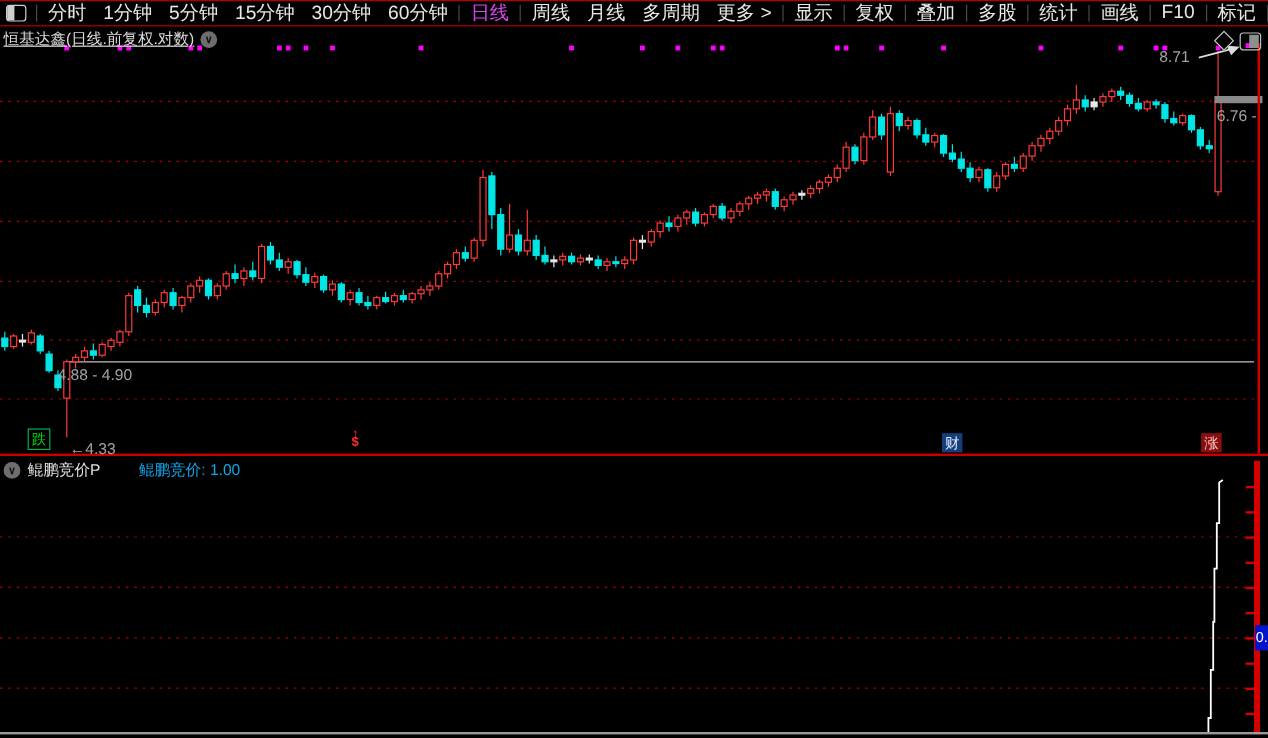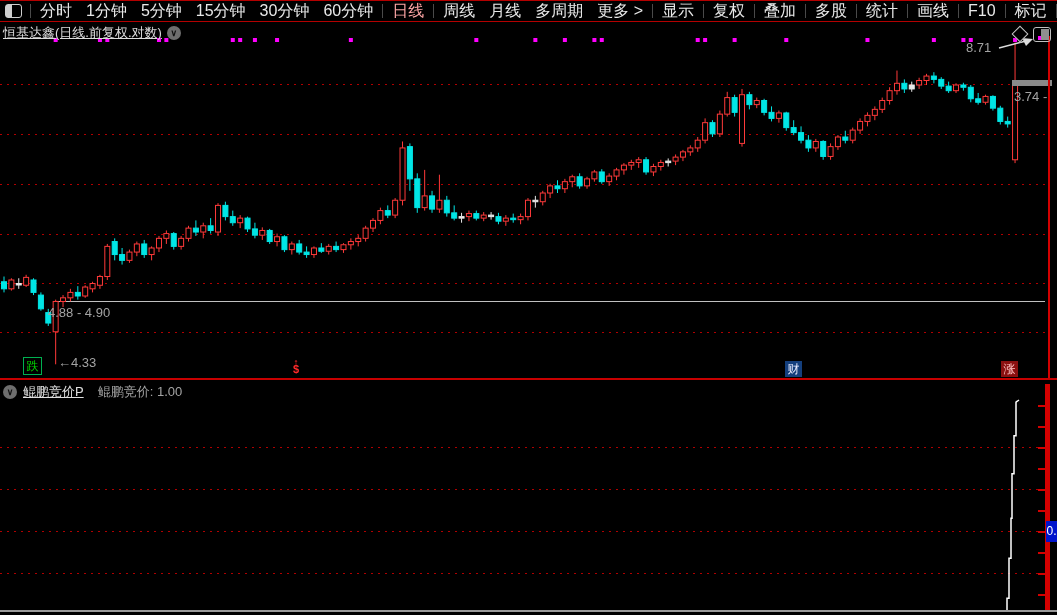--- a/index.html
+++ b/index.html
@@ -4,42 +4,42 @@
 <style>
   html,body{margin:0;padding:0;background:#111;}
   .screen{position:relative;width:1057px;height:615px;background:#000;overflow:hidden;
           font-family:"Liberation Sans",sans-serif;}
   
   .toolbar{position:absolute;left:0;top:0;width:1057px;height:22px;box-sizing:border-box;
            background:#000;border-top:1px solid #b40000;border-bottom:1px solid #b40000;
            display:flex;justify-content:space-between;align-items:center;z-index:6;}
   .tb-group{display:flex;align-items:center;height:100%;}
   .tb-item{color:#e8e8e8;font-size:16px;padding:0 7px;white-space:nowrap;cursor:default;}
-  .tb-item.active{color:#fca5a5;}
+  .tb-item.active{color:#d946ef;}
   .tb-sep{width:1px;height:14px;background:#4a4a4a;margin:0 2px;}
   .tb-icon{width:15px;height:12px;border:1.5px solid #cfcfcf;border-radius:3px;margin:0 6px 0 5px;
            position:relative;}
   .tb-icon::after{content:"";position:absolute;left:0;top:0;bottom:0;width:6px;background:#cfcfcf;}
   
   .title-row{position:absolute;left:3px;top:24px;display:flex;align-items:center;gap:5px;z-index:5;}
   .title-text{color:#dcdcdc;font-size:13px;text-decoration:underline;}
   .chev-circle{width:14px;height:14px;border-radius:50%;background:#6e6e6e;color:#101010;
                font-size:9px;line-height:14px;text-align:center;font-weight:bold;}
   
   .lbl{position:absolute;color:#a3a3a3;font-size:13px;z-index:4;white-space:nowrap;}
   .marker-box{position:absolute;width:17px;height:16px;font-size:12px;line-height:16px;
               text-align:center;z-index:4;}
   .m-down{border:1px solid #00b050;color:#00d800;background:#000;}
   .m-wealth{background:#143f7d;color:#e8ecff;}
   .m-up{background:#8a1010;color:#ffc4c4;}
   .m-money{position:absolute;color:#ff2a2a;font-size:11px;line-height:7px;text-align:center;
            z-index:4;font-weight:bold;}
   .ind-header{position:absolute;left:3px;top:383px;display:flex;align-items:center;gap:6px;z-index:5;}
-  .ind-name{color:#e0e0e0;font-size:13px;text-decoration:underline;}
-  .ind-value{color:#a3a3a3;font-size:13px;margin-left:8px;}
+  .ind-name{color:#e0e0e0;font-size:13px;}
+  .ind-value{color:#0ea5e9;font-size:13px;margin-left:26px;}
   .badge{position:absolute;left:1046px;top:521px;width:11px;height:21px;background:#0014cc;
          color:#fff;font-size:12px;line-height:21px;text-align:center;z-index:5;}
   .diamond{position:absolute;left:1014px;top:28px;width:10px;height:10px;border:1.5px solid #c8c8c8;
            transform:rotate(45deg);z-index:5;background:#000;}
   .panel-icon{position:absolute;left:1033px;top:27px;width:16px;height:13px;border:1.5px solid #c0c0c0;
               border-radius:3px;z-index:5;}
   .panel-icon::after{content:"";position:absolute;right:1px;top:1px;bottom:1px;width:8px;background:#8f8f8f;}
   svg.canvas{position:absolute;left:0;top:0;z-index:1;}
 </style>
 </head>
@@ -562,23 +562,23 @@
 
   <div class="title-row">
     <span class="title-text">恒基达鑫(日线.前复权.对数)</span>
     <span class="chev-circle">∨</span>
   </div>
 
   <div class="diamond"></div>
   <div class="panel-icon"></div>
 
   <div class="lbl" style="left:966px;top:40px;">8.71</div>
-  <div class="lbl" style="left:1014px;top:89px;">3.74 -</div>
+  <div class="lbl" style="left:1014px;top:89px;">6.76 -</div>
   <div class="lbl" style="left:48px;top:305px;">4.88 - 4.90</div>
-  <div class="lbl" style="left:58px;top:355px;">←4.33</div>
+  <div class="lbl" style="left:58px;top:366px;">←4.33</div>
 
   <div class="marker-box m-down" style="left:23px;top:357px;">跌</div>
   <div class="m-money" style="left:288px;top:359px;width:16px;">
     <span>↑</span><br>
     <span>$</span>
   </div>
   <div class="marker-box m-wealth" style="left:785px;top:361px;">财</div>
   <div class="marker-box m-up" style="left:1001px;top:361px;">涨</div>
 
   <div class="ind-header">

